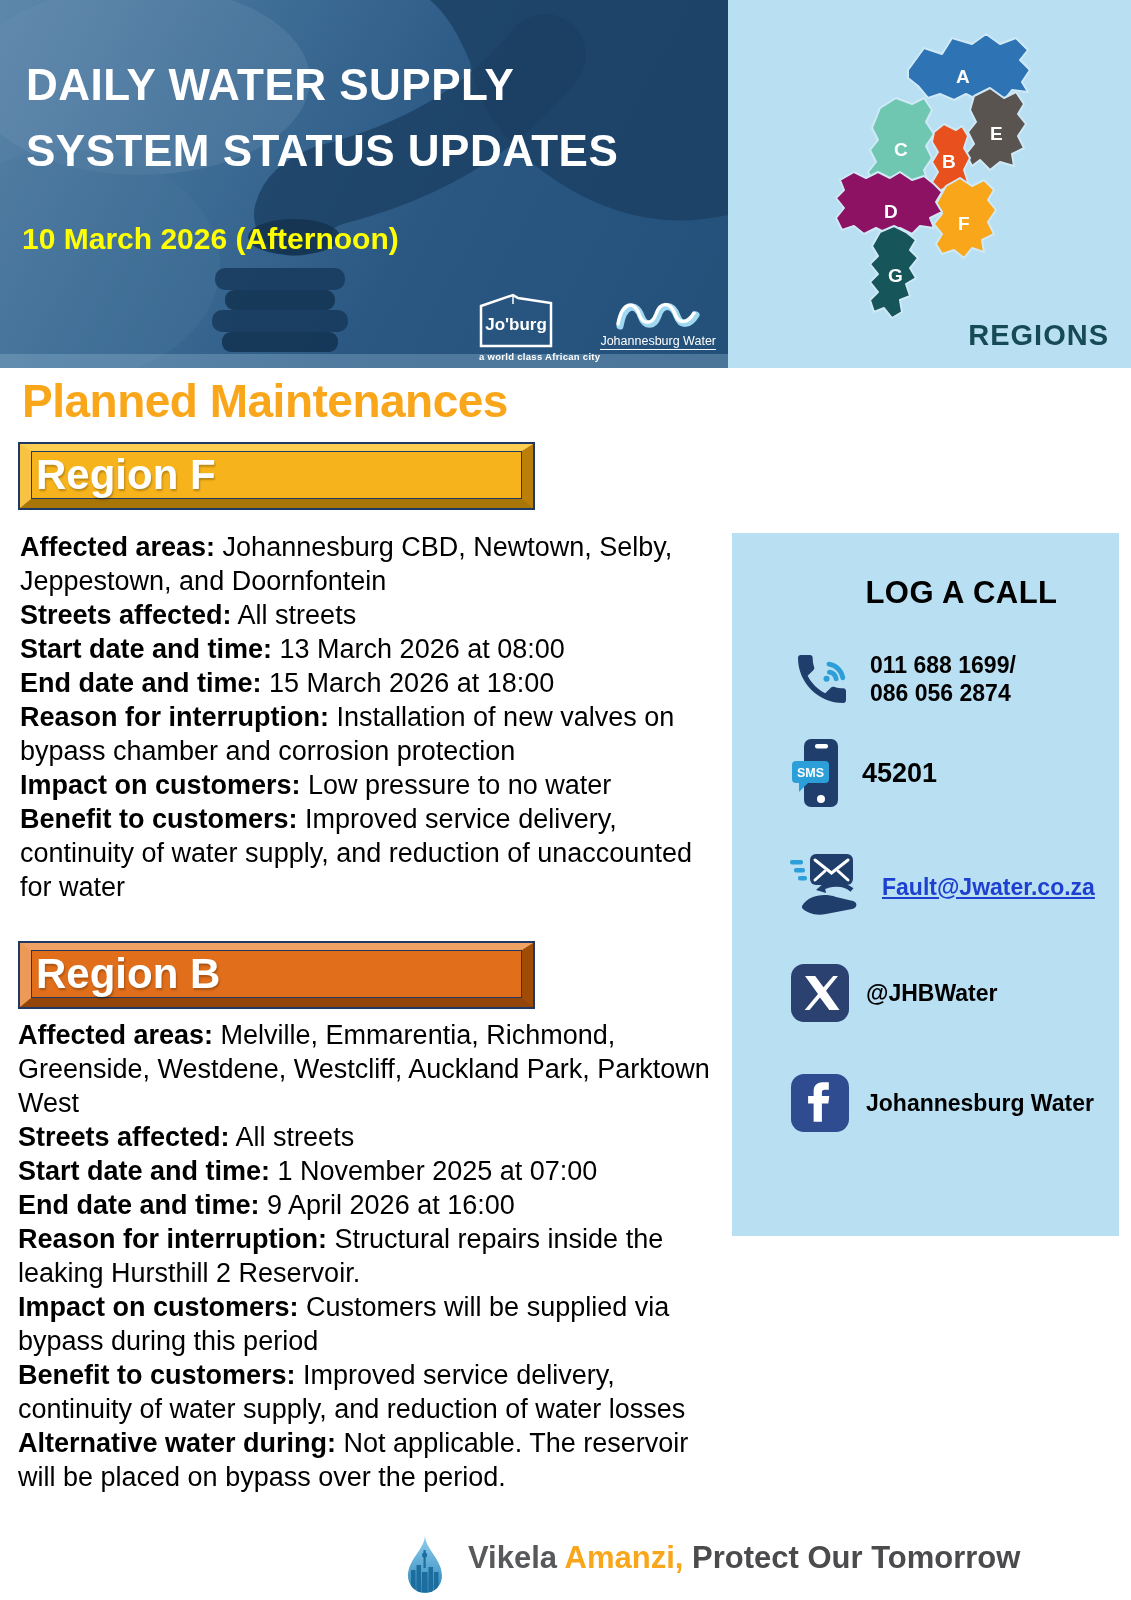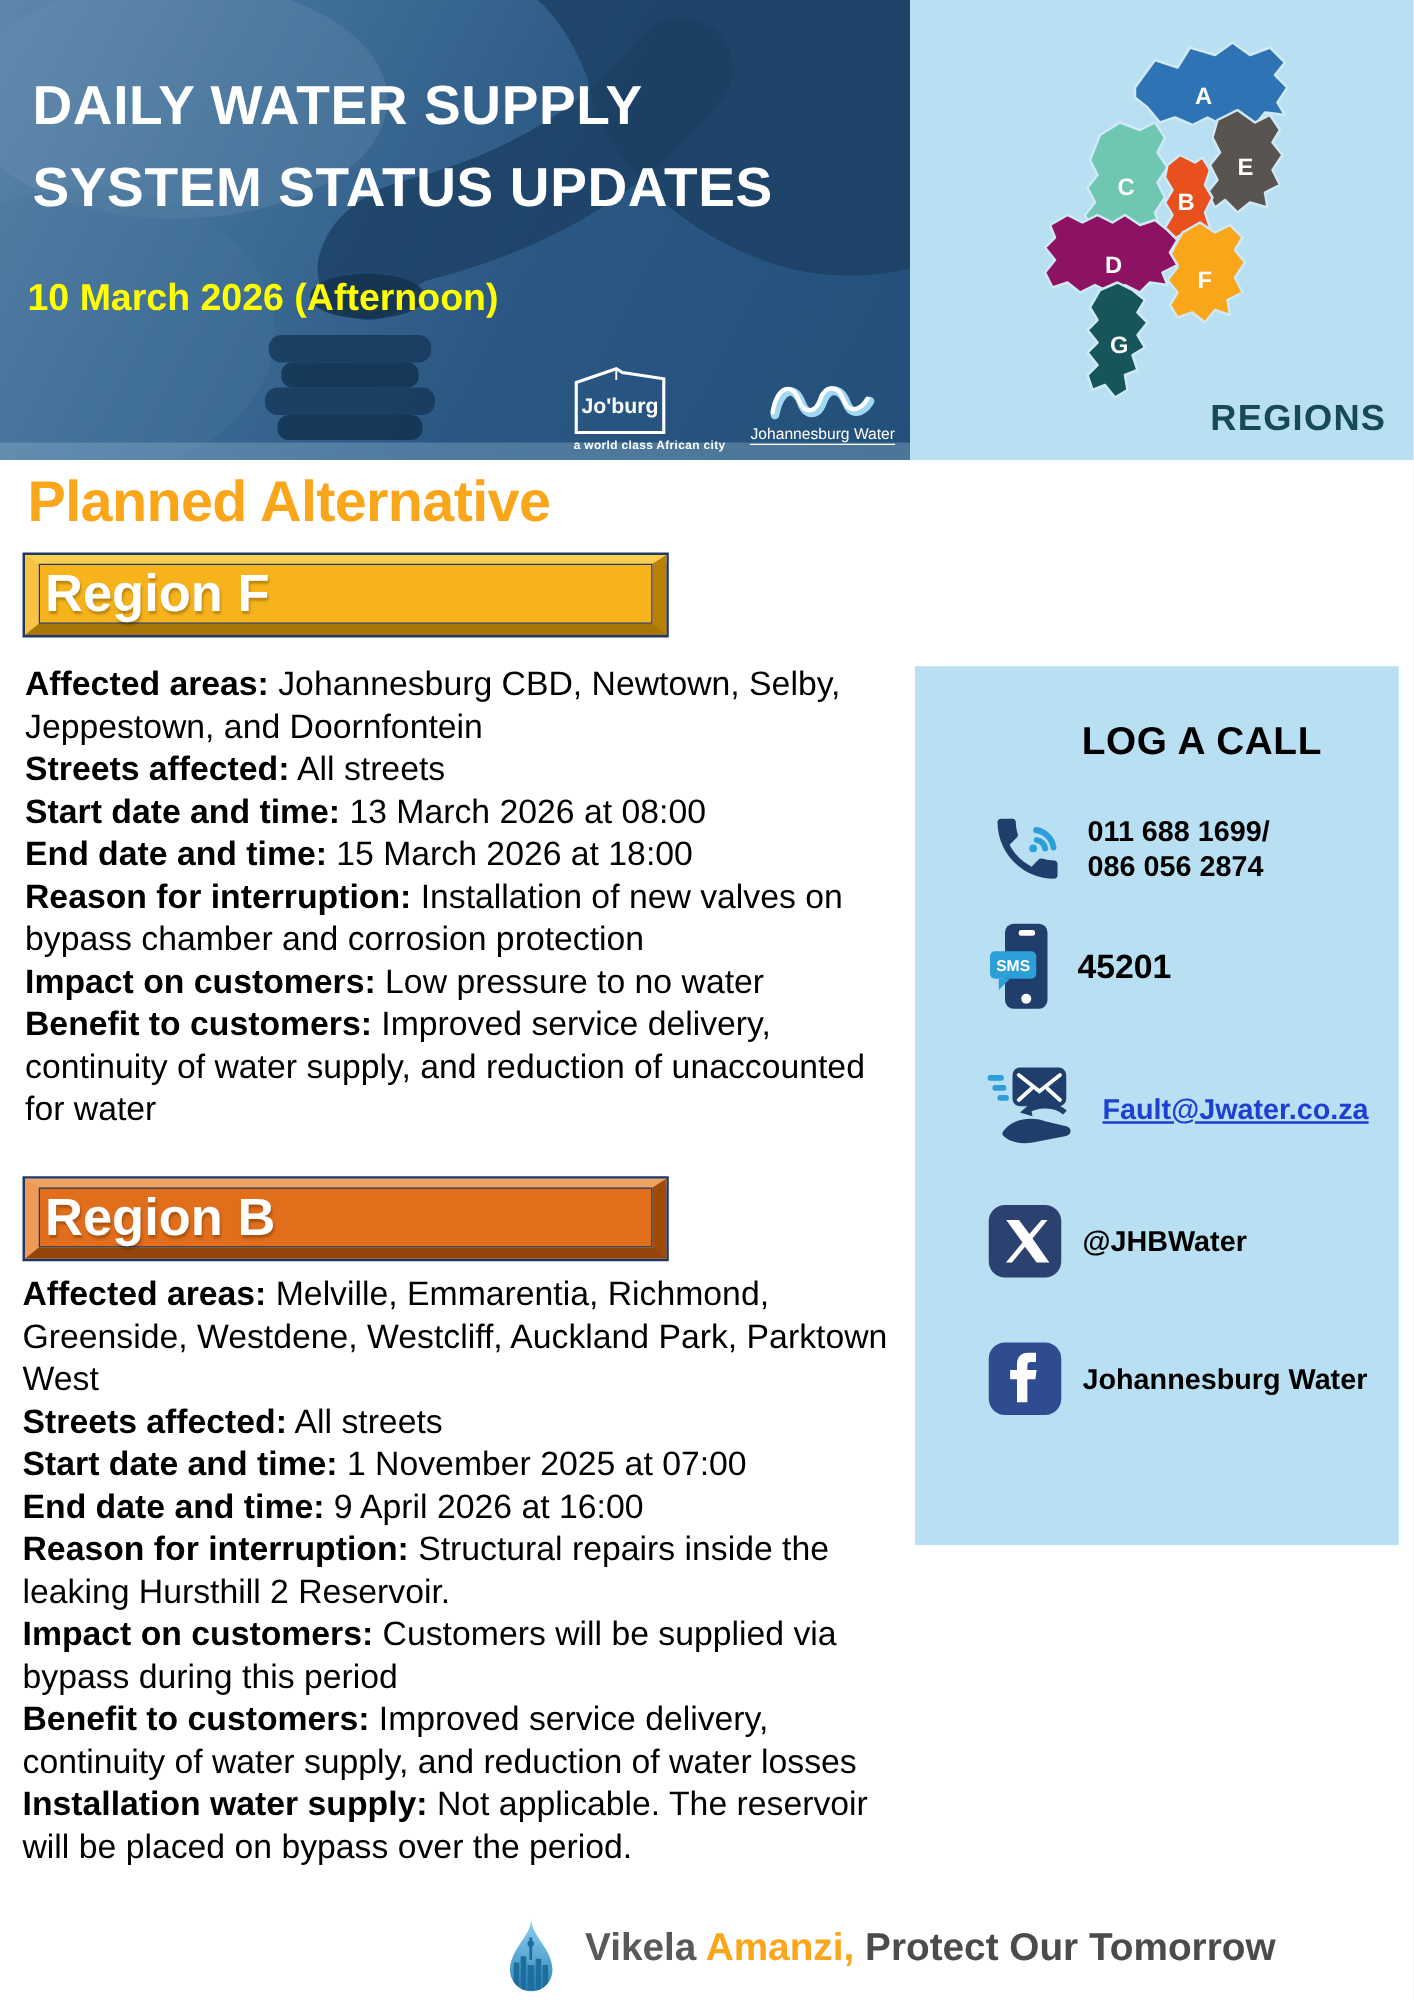--- a/index.html
+++ b/index.html
@@ -11,21 +11,21 @@
   body{background:#e8e8e8;font-family:"Liberation Sans","DejaVu Sans",sans-serif;}
   .page{position:relative;width:1131px;height:1600px;background:#ffffff;overflow:hidden;margin:0 auto;}
 
   
   .hero{position:absolute;left:0;top:0;width:728px;height:368px;overflow:hidden;
         background:linear-gradient(118deg,#5e87ab 0%,#3f6e97 28%,#2a5883 58%,#235079 100%);}
   .hero svg.tap{position:absolute;left:0;top:0;}
   .hero-title{position:absolute;left:26px;top:52px;color:#ffffff;font-weight:bold;
         font-size:44px;line-height:66px;letter-spacing:.5px;}
   .hero-date{position:absolute;left:22px;top:222px;color:#FFFF00;font-weight:bold;font-size:30px;}
-  .logos{position:absolute;right:12px;bottom:6px;display:flex;align-items:center;gap:20px;}
+  .logos{position:absolute;right:12px;bottom:6px;display:flex;align-items:flex-start;gap:0;}
   .joburg{display:flex;flex-direction:column;align-items:flex-start;}
   .joburg-tagline{color:#fff;font-size:9.5px;font-weight:bold;margin-top:3px;letter-spacing:.3px;}
   .jw{display:flex;flex-direction:column;align-items:center;}
   .jw-name{color:#fff;font-size:12.5px;border-bottom:1px solid #fff;padding-bottom:1px;}
 
   
   .map-panel{position:absolute;left:728px;top:0;width:403px;height:368px;background:var(--panel-blue,#B9DFF2);}
   .map-caption{position:absolute;right:22px;bottom:16px;color:var(--regions-teal,#164A54);
         font-weight:bold;font-size:29px;letter-spacing:1px;}
   .map-letter{fill:#ffffff;font-weight:bold;font-size:19px;font-family:"Liberation Sans",sans-serif;}
@@ -130,21 +130,21 @@
       <text class="map-letter" x="214" y="168">B</text>
       <text class="map-letter" x="166" y="156">C</text>
       <text class="map-letter" x="156" y="218">D</text>
       <text class="map-letter" x="262" y="140">E</text>
       <text class="map-letter" x="230" y="230">F</text>
       <text class="map-letter" x="160" y="282">G</text>
     </svg>
     <div class="map-caption">REGIONS</div>
   </aside>
 
-  <h2 class="section-title">Planned Alternative</h2>
+  <h2 class="section-title">Planned Maintenances</h2>
 
   <div class="banner banner-f">
     <div class="bevel">
         <div class="core">
       <span>Region F</span>
     </div>
       </div>
   </div>
 
   <div class="details details-f">
@@ -166,21 +166,21 @@
   </div>
 
   <div class="details details-b">
     <p class="field"><b>Affected areas:</b> <span>Melville, Emmarentia, Richmond, Greenside, Westdene, Westcliff, Auckland Park, Parktown West</span></p>
     <p class="field"><b>Streets affected:</b> <span>All streets</span></p>
     <p class="field"><b>Start date and time:</b> <span>1 November 2025 at 07:00</span></p>
     <p class="field"><b>End date and time:</b> <span>9 April 2026 at 16:00</span></p>
     <p class="field"><b>Reason for interruption:</b> <span>Structural repairs inside the leaking Hursthill 2 Reservoir.</span></p>
     <p class="field"><b>Impact on customers:</b> <span>Customers will be supplied via bypass during this period</span></p>
     <p class="field"><b>Benefit to customers:</b> <span>Improved service delivery, continuity of water supply, and reduction of water losses</span></p>
-    <p class="field"><b>Installation water supply:</b> <span>Not applicable. The reservoir will be placed on bypass over the period.</span></p>
+    <p class="field"><b>Alternative water during:</b> <span>Not applicable. The reservoir will be placed on bypass over the period.</span></p>
   </div>
 
   <aside class="sidebar">
     <div class="sidebar-title">LOG A CALL</div>
     <div class="contact-rows">
 
       <div class="contact-row row-phone">
         <svg width="64" height="64" viewBox="0 0 24 24">
           <path d="M6.62 10.79c1.44 2.83 3.76 5.14 6.59 6.59l2.2-2.2c.27-.27.67-.36 1.02-.24 1.12.37 2.33.57 3.57.57.55 0 1 .45 1 1V20c0 .55-.45 1-1 1-9.39 0-17-7.61-17-17 0-.55.45-1 1-1h3.5c.55 0 1 .45 1 1 0 1.25.2 2.45.57 3.57.11.35.03.74-.25 1.02l-2.2 2.2z" fill="#1F3E6B"></path>
           <path d="M14.6 6.4a6.2 6.2 0 0 1 5.2 5.2" stroke="#2D9FD8" stroke-width="1.8" fill="none" stroke-linecap="round"></path>

